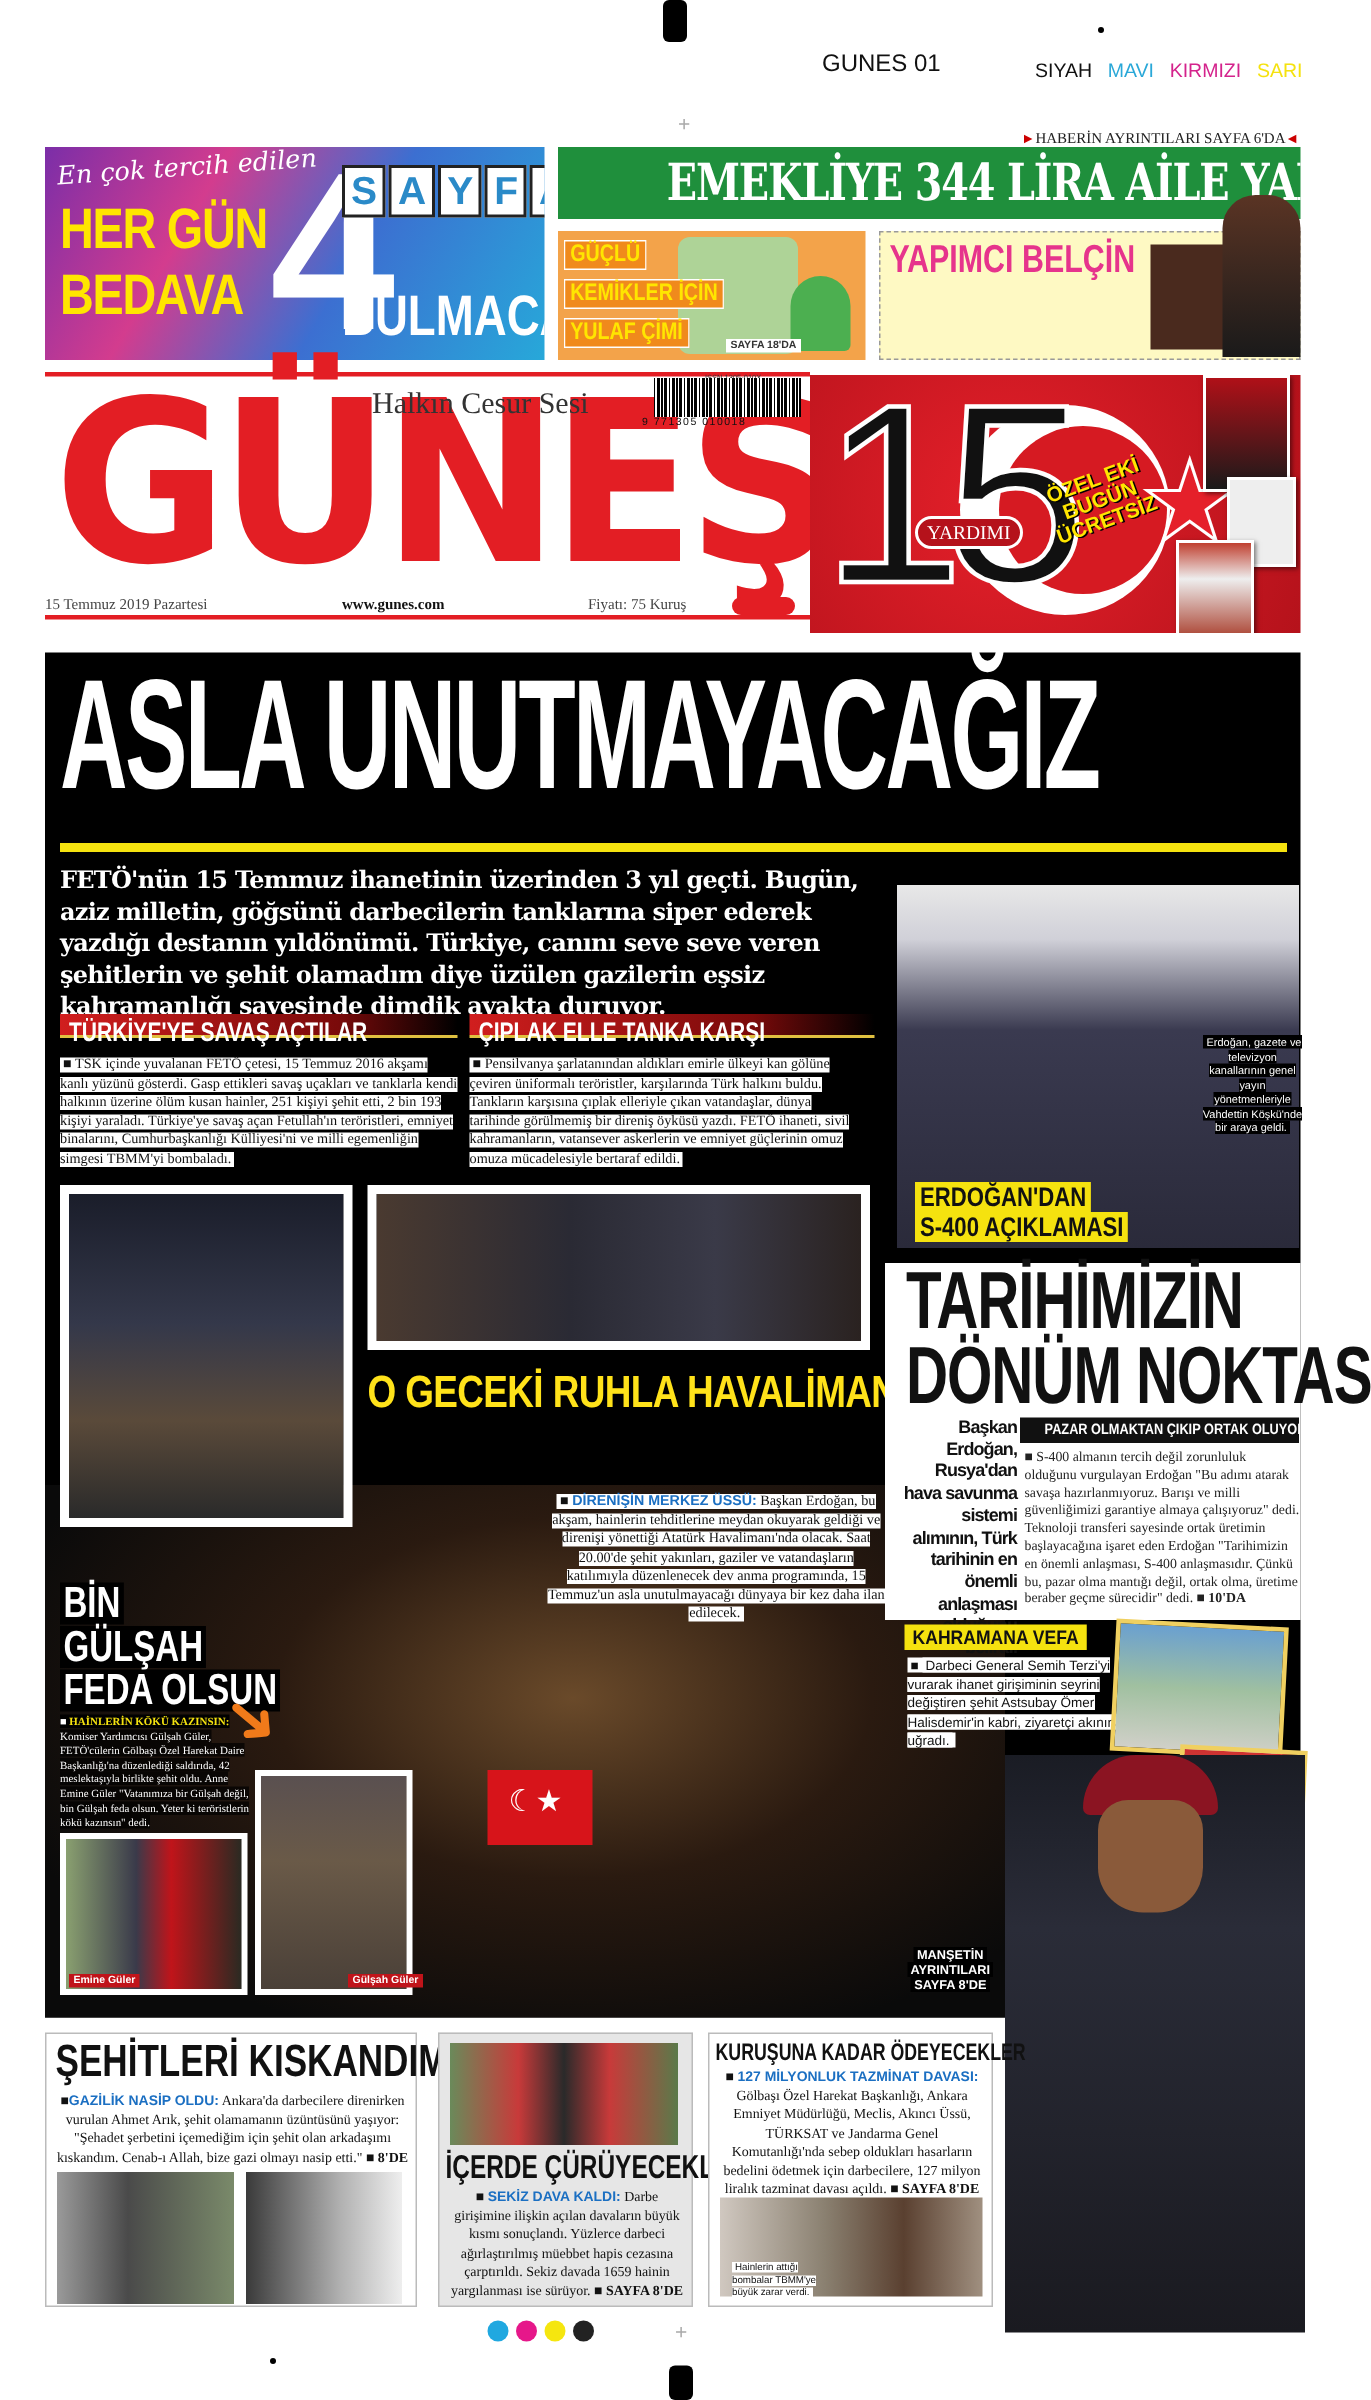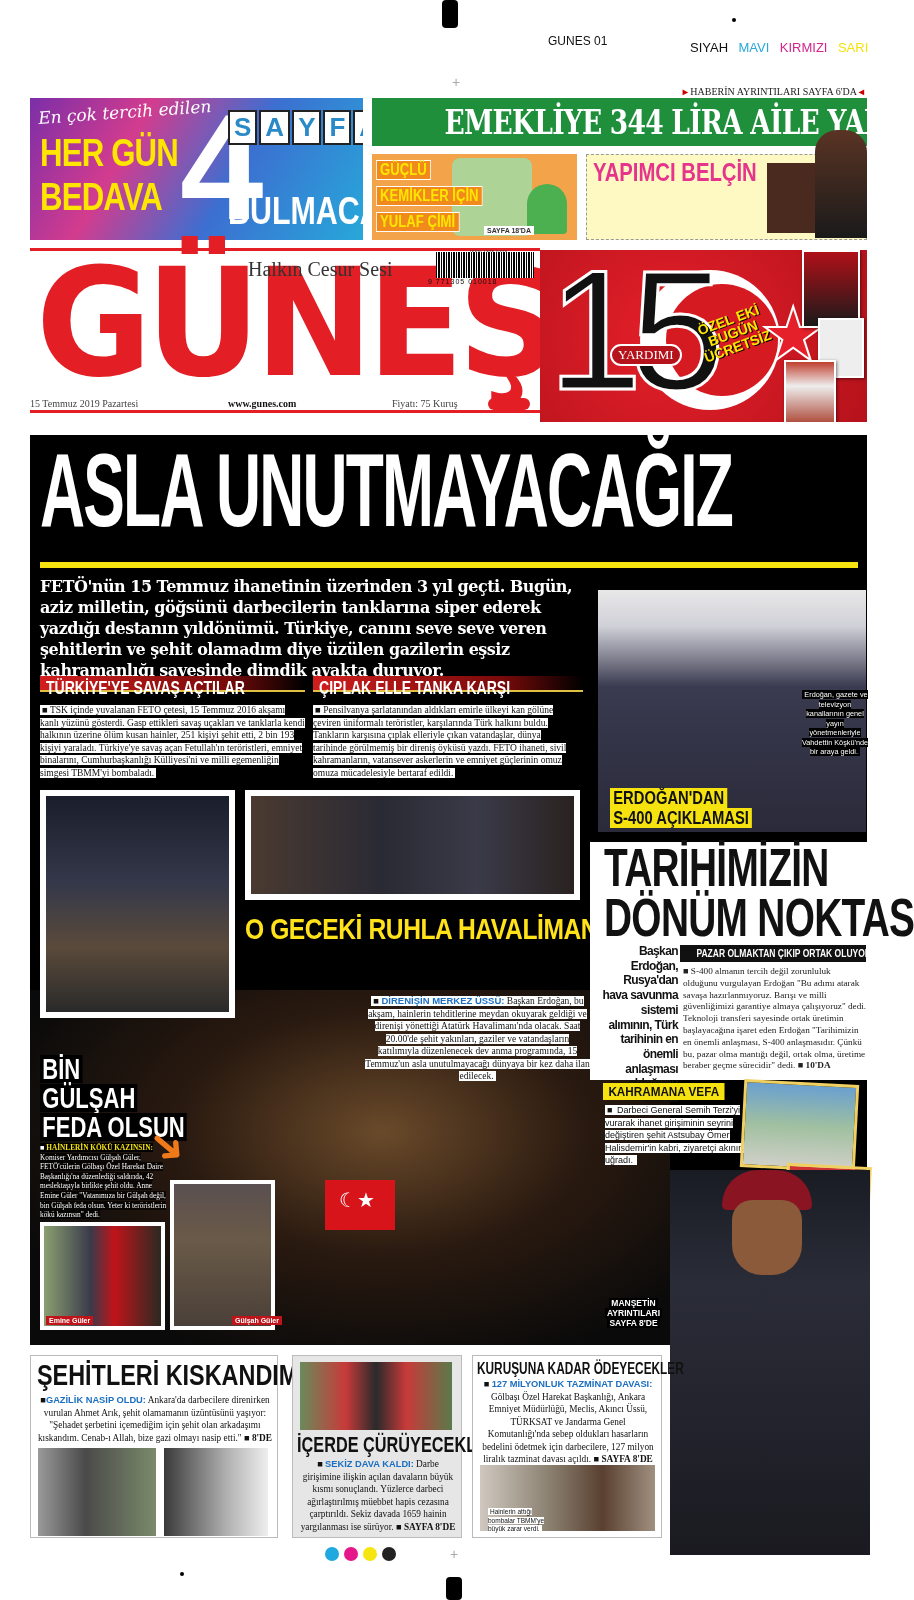--- a/index.html
+++ b/index.html
@@ -1,19 +1,19 @@
 <!DOCTYPE html>
 <html><head>
 <meta charset="utf-8">
 <style>
 *{box-sizing:border-box;margin:0;padding:0}
 body{width:914px;height:1600px;background:#fff;position:relative;overflow:hidden;font-family:"Liberation Sans",sans-serif;color:#111}
 .abs{position:absolute}
 .regmark{position:absolute;background:#000;border-radius:4px}
-.slug{position:absolute;top:34px;font-size:12px;color:#111}
+.slug{position:absolute;top:34px;font-size:16px;color:#111}
 .colorbar span{margin-right:6px;font-size:13px}
 .plus{position:absolute;color:#aaa;font-size:14px}
 
 
 .promo-puzzle{left:30px;top:98px;width:333px;height:142px;background:linear-gradient(120deg,#7b2ea8 0%,#d33c8e 30%,#3c6fd1 60%,#27a8d9 100%);overflow:hidden}
 .promo-puzzle .small{position:absolute;left:8px;top:4px;color:#fff;font-style:italic;font-size:17px;font-family:"DejaVu Serif",serif;transform:rotate(-4deg)}
 .promo-puzzle .big{position:absolute;left:10px;color:#ffe600;font-size:38px;font-weight:900;letter-spacing:-1px;line-height:38px;transform:scaleX(0.82);transform-origin:left}
 .promo-puzzle .four{position:absolute;left:150px;top:-6px;color:#fff;font-size:150px;font-weight:900;line-height:150px}
 .promo-puzzle .sayfa{position:absolute;left:198px;top:12px;display:flex;gap:2px}
 .promo-puzzle .sayfa span{background:#fff;color:#2a8ac8;font-weight:900;font-size:26px;padding:0 4px;border:2px solid #222}

